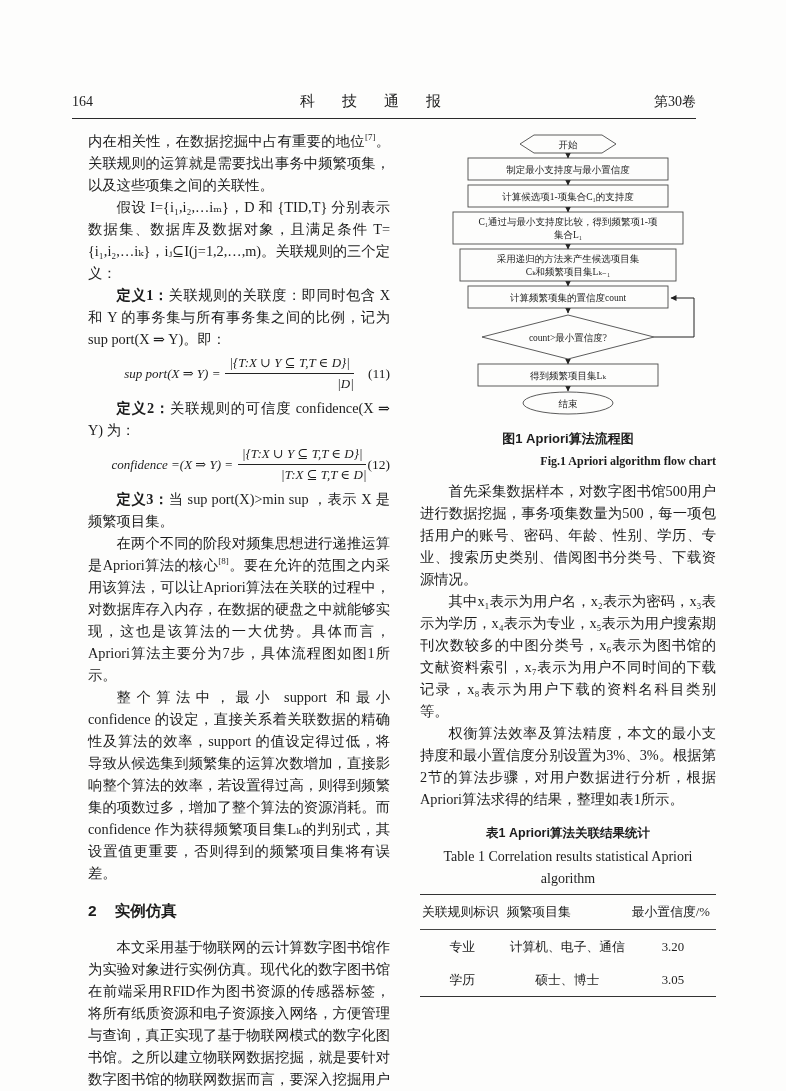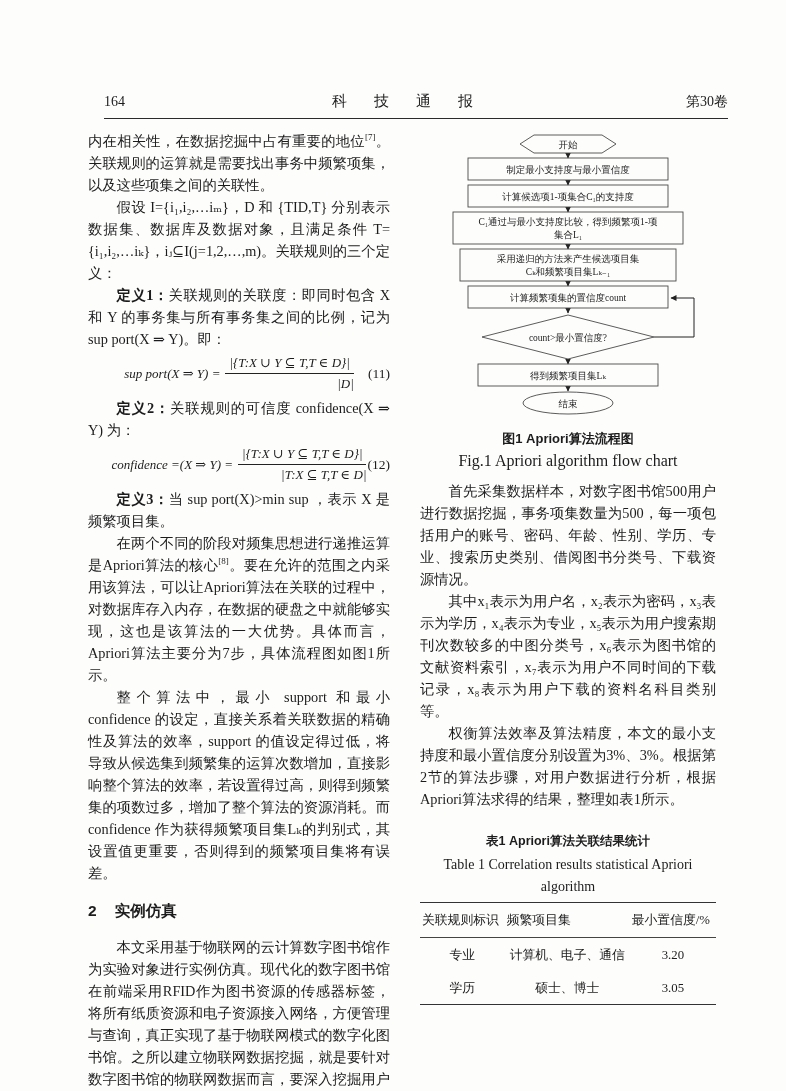--- a/index.html
+++ b/index.html
@@ -1,19 +1,19 @@
 <!DOCTYPE html>
 <html><head>
 <meta charset="utf-8">
 <style>
   html,body{margin:0;padding:0;background:#e8e8e8;}
   .page{position:relative;width:786px;height:1091px;background:#fdfdfc;margin:0 auto;
         font-family:"Liberation Serif","DejaVu Serif",serif;color:#1c1c1c;overflow:hidden;}
   
-  .hdr{position:absolute;top:92px;left:104px;width:624px;display:flex;align-items:baseline;
+  .hdr{position:absolute;top:92px;left:72px;width:624px;display:flex;align-items:baseline;
        justify-content:space-between;padding-bottom:7px;border-bottom:1.2px solid #2a2a2a;font-size:14px;}
   .hdr .jtitle{font-size:15px;letter-spacing:6px;}
   
   .col{position:absolute;top:130px;font-size:14.3px;line-height:22px;text-align:justify;}
   .col-left{left:88px;width:302px;}
   .col-right{left:420px;width:296px;}
   p{margin:0;}
   .indent{text-indent:2em;}
   .deflabel{font-weight:bold;}
   sup.ref{font-size:9px;vertical-align:super;line-height:0;}
@@ -28,23 +28,23 @@
   .sechead{margin:16px 0 14px 0;font-family:"Liberation Sans","DejaVu Sans",sans-serif;
            font-weight:bold;font-size:15.5px;text-indent:0;}
   .sechead .num{margin-right:18px;}
   
   .flowwrap{width:296px;}
   .flowsvg text{font-size:9.5px;fill:#222;font-family:"Liberation Serif","DejaVu Serif",serif;}
   .flowsvg .shape{fill:none;stroke:#4a4a4a;stroke-width:0.9;}
   .flowsvg .arrowline{stroke:#222;stroke-width:1;fill:none;}
   .figcap-zh{margin-top:4px;text-align:center;font-family:"Liberation Sans","DejaVu Sans",sans-serif;
              font-weight:bold;font-size:13px;text-indent:0;}
-  .figcap-en{text-align:center;font-size:16px;margin-bottom:8px;text-indent:0;}
+  .figcap-en{text-align:right;font-size:12px;margin-bottom:8px;text-indent:0;font-weight:bold;}
   
-  .tabcap-zh{margin-top:20px;text-align:center;font-family:"Liberation Sans","DejaVu Sans",sans-serif;
+  .tabcap-zh{margin-top:12px;text-align:center;font-family:"Liberation Sans","DejaVu Sans",sans-serif;
              font-weight:bold;font-size:12.5px;text-indent:0;}
   .tabcap-en{text-align:center;font-size:14px;margin:2px 0 4px 0;text-indent:0;}
   table.res{width:100%;border-collapse:collapse;font-size:12.8px;
             border-top:1.4px solid #333;border-bottom:1.4px solid #333;}
   table.res th{font-weight:normal;padding:6px 2px;border-bottom:0.8px solid #444;text-align:left;}
   table.res td{padding:5.5px 2px;text-align:center;}
 </style>
 </head>
 <body>
 

